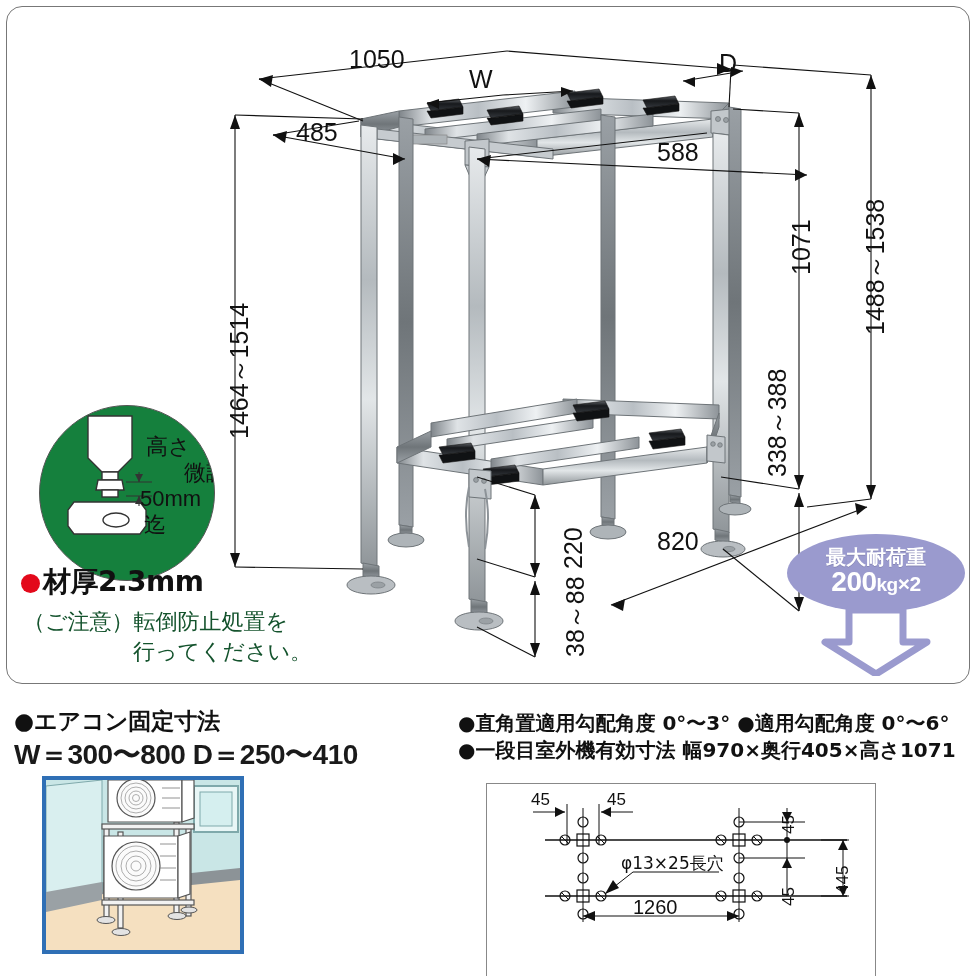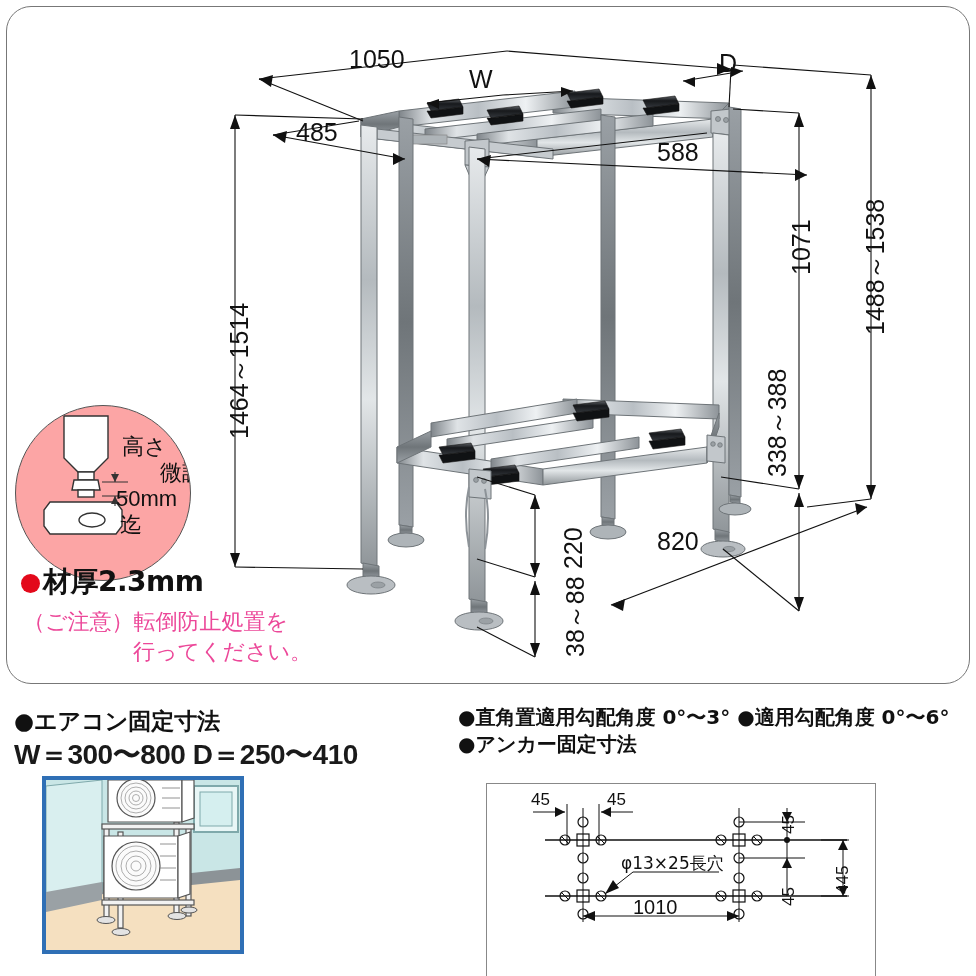--- a/index.html
+++ b/index.html
@@ -12,21 +12,21 @@
     overflow: hidden;
     position: relative;
   }
 
   
   #main-panel {
     position: absolute;
     left: 6px; top: 6px;
     width: 964px; height: 678px;
     border: 1.4px solid #777;
-    border-radius: 25px;
+    border-radius: 16px;
     background: #fff;
     overflow: hidden;
   }
 
   
   .dim {
     position: absolute;
     font-size: 25px;
     letter-spacing: 0px;
     color: #111;
@@ -37,26 +37,26 @@
     transform-origin: 0 0;
     transform: rotate(-90deg);
   }
 
   
   #stand { position:absolute; left:0; top:0; width:964px; height:678px; }
 
   
   #inset-circle {
     position: absolute;
-    left: 8px; top: 398px;
+    left: 32px; top: 398px;
     width: 176px; height: 176px;
     border: 1.3px solid #555;
     border-radius: 50%;
     overflow: hidden;
-    background: #fca5a5;
+    background: #15803d;
   }
   .inset-jp {
     position: absolute;
     font-size: 22px;
     line-height: 25px;
     color: #111;
     font-family: "DejaVu Sans", sans-serif;
     white-space: nowrap;
   }
 
@@ -77,21 +77,21 @@
     background: #e3091b;
     vertical-align: -2px;
     margin-right: 3px;
   }
 
   #caution {
     position: absolute;
     left: 16px; top: 600px;
     font-size: 22px;
     line-height: 30px;
-    color: #ec4899;
+    color: #14532d;
     font-family: "DejaVu Sans", sans-serif;
     white-space: pre;
   }
 
   
   #load-badge {
     position: absolute;
     left: 780px; top: 527px;
     width: 178px; height: 142px;
   }
@@ -134,21 +134,21 @@
               font-family:"Liberation Sans",sans-serif; letter-spacing:-0.5px; white-space:nowrap; }
 
   #photo-box {
     position:absolute; left:42px; top:86px;
     width:202px; height:178px;
     border: 4px solid #2f6fb5;
     background:#cfe9ea;
     overflow:hidden;
   }
 
-  #spec-list { position:absolute; left:458px; top:14px; }
+  #spec-list { position:absolute; left:458px; top:20px; }
   .spec-line { font-size:20px; line-height:27px; font-family:"DejaVu Sans",sans-serif;
                color:#111; white-space:nowrap; font-weight:bold; }
 
   #anchor-box {
     position:absolute; left:486px; top:93px;
     width:390px; height:204px;
     border:1.2px solid #888;
     background:#fff;
     overflow:hidden;
   }
@@ -415,20 +415,29 @@
     <div class="inset-jp" style="left:104px; top:106px;">迄</div>
   </div>
 
   <div id="thickness-line">
     <span class="reddot"></span><span>材厚2.3mm</span>
   </div>
 
   <div id="caution">（ご注意）転倒防止処置を
 　　　　　行ってください。</div>
 
+  <div id="load-badge">
+    <div id="badge-ellipse">
+      <div id="badge-t1">最大耐荷重</div>
+      <div id="badge-t2"><span>200</span><span class="kg">kg</span><span class="x">×2</span></div>
+    </div>
+    <svg width="178" height="142" style="position:absolute;left:0;top:0;">
+      <polygon points="62,76 116,76 116,108 140,108 89,140 38,108 62,108" fill="#ffffff" stroke="#9a9ace" stroke-width="7" stroke-linejoin="round"></polygon>
+    </svg>
+  </div>
 
 </div>
 
 <div id="bottom">
 
   <div id="ac-title" class="jp-head">●エアコン固定寸法</div>
   <div id="ac-dims">W＝300〜800  D＝250〜410</div>
 
   <div id="photo-box">
     <svg viewBox="0 0 194 170" width="194" height="170">
@@ -492,21 +501,21 @@
         <ellipse cx="60" cy="140" rx="9" ry="3.5"></ellipse>
         <ellipse cx="75" cy="152" rx="9" ry="3.5"></ellipse>
         <ellipse cx="131" cy="136" rx="9" ry="3.5"></ellipse>
         <ellipse cx="143" cy="130" rx="8" ry="3"></ellipse>
       </g>
     </svg>
   </div>
 
   <div id="spec-list">
     <div class="spec-line">●直角置適用勾配角度 0°〜3°  ●適用勾配角度 0°〜6°</div>
-    <div class="spec-line">●アンカー固定寸法</div>
+    <div class="spec-line">●一段目室外機有効寸法  幅970×奥行405×高さ1071</div>
   </div>
 
   <div id="anchor-box">
     <svg viewBox="0 0 390 160" width="390" height="160">
 
       <g stroke="#111" stroke-width="1.3">
         <line x1="58" y1="56" x2="360" y2="56"></line>
         <line x1="58" y1="112" x2="360" y2="112"></line>
       </g>
 
@@ -593,17 +602,17 @@
         <line x1="146" y1="88" x2="232" y2="88"></line>
       </g>
       <polygon points="118,110 132,104 126,96" fill="#111"></polygon>
     </svg>
 
     <div class="anc-dim" style="left:44px; top:6px;">45</div>
     <div class="anc-dim" style="left:120px; top:6px;">45</div>
     <div class="anc-dim vert" style="left:292px; top:50px;">45</div>
     <div class="anc-dim vert" style="left:292px; top:122px;">45</div>
     <div class="anc-dim vert" style="left:346px; top:110px;">445</div>
-    <div class="anc-dim" style="left:146px; top:112px; font-size:20px;">1010</div>
+    <div class="anc-dim" style="left:146px; top:112px; font-size:20px;">1260</div>
     <div class="anc-dim" style="left:134px; top:68px; font-family:'DejaVu Sans',sans-serif; font-size:17px;">φ13×25長穴</div>
   </div>
 
 </div>
 
 </body></html>

